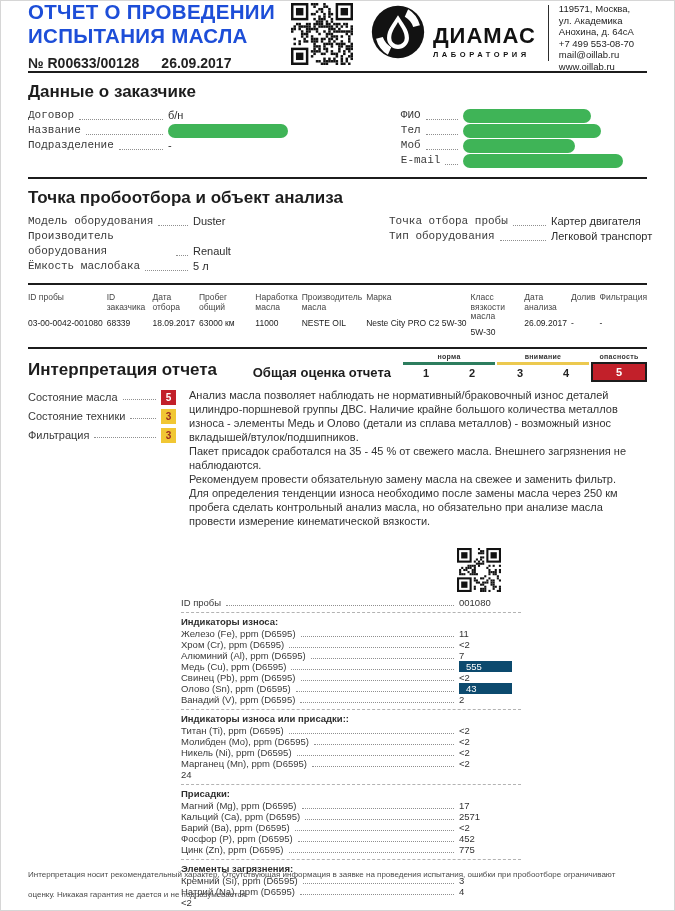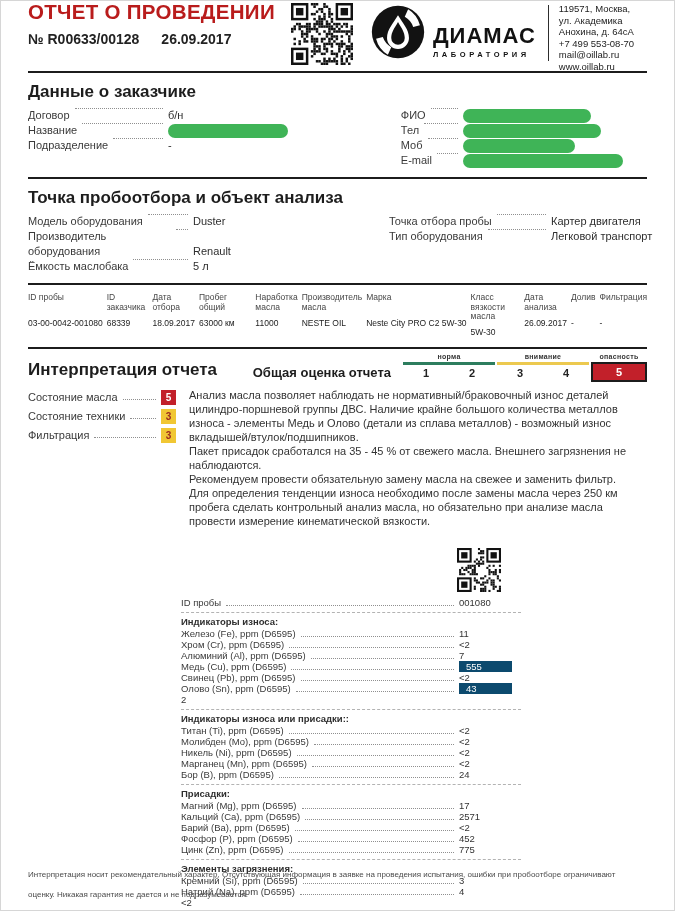--- a/index.html
+++ b/index.html
@@ -4,39 +4,39 @@
 <style>
   * { margin:0; padding:0; box-sizing:border-box; }
   html,body { background:#e9e9e9; }
   body { font-family:"Liberation Sans","DejaVu Sans",sans-serif; color:#2b2b2b; }
   .page { position:relative; width:675px; height:911px; background:#ffffff;
           border:1px solid #d6d6d6; margin:0 auto; overflow:hidden;
           padding:0 27px; display:flex; flex-direction:column; }
 
   
   .hdr { display:flex; align-items:flex-start; padding-top:2px; height:70px; }
-  .hdr-title h1 { font-size:20.5px; line-height:24px; font-weight:800; color:#b91c1c; letter-spacing:.3px; margin-top:-3px; }
+  .hdr-title h1 { font-size:20.5px; line-height:24px; font-weight:800; color:#1d4ed8; letter-spacing:.3px; margin-top:-3px; }
   .report-meta { margin-top:7px; font-size:14px; font-weight:600; color:#222; display:flex; gap:22px; }
   .qr-big { width:66px; height:62px; margin-left:14px; margin-top:0; flex:0 0 auto; }
   .logo-wrap { display:flex; align-items:flex-end; margin-left:16px; margin-top:2px; }
   .logo-circle { width:54px; height:54px; flex:0 0 auto; }
   .logo-texts { margin-left:8px; }
   .logo-name { font-size:22px; font-weight:700; color:#111; letter-spacing:1px; line-height:22px; }
   .logo-sub { font-size:7.5px; font-weight:700; color:#111; letter-spacing:3.6px; margin-top:3px; }
   .hdr-divider { width:1px; background:#2d2d2d; height:56px; margin:2px 10px 0 12px; }
   .addr { font-size:9.5px; line-height:11.5px; color:#222; padding-top:0; }
 
   .rule { border:none; border-top:2px solid #1c1c1c; width:100%; }
 
   
   h2.sec { font-size:17px; font-weight:800; color:#1d1d1d; margin:9px 0 6px 0; }
   .cols { display:flex; }
   .col { display:flex; flex-direction:column; }
   .frow { display:flex; align-items:flex-end; font-size:11px; line-height:15px; color:#3a3a3a; }
-  .fzone { display:flex; align-items:flex-start; flex:0 0 auto; }
+  .fzone { display:flex; align-items:flex-end; flex:0 0 auto;font-family:Liberation Mono, monospace; }
   .dots { flex:1 1 auto; border-bottom:1px dotted #8f8f8f; margin:0 5px 3px 5px; min-width:12px; }
   .fval { color:#2e2e2e; white-space:nowrap; }
   .blob { display:inline-block; height:14px; background:#3fb457; border-radius:8px; margin-bottom:0; }
 
   .customer .col.left { width:300px; } .customer .col.left .fzone { width:140px; }
   .customer .col.right { width:248px; margin-left:75px; } .customer .col.right .fzone { width:62px; }
   .sampling .col.left { width:300px; } .sampling .col.left .fzone { width:165px; }
   .sampling .col.right { width:258px; margin-left:75px; } .sampling .col.right .fzone { width:162px; }
   .customer, .sampling { padding-bottom:9px; }
 
@@ -92,20 +92,21 @@
 </style>
 </head>
 <body>
 
 <div class="page">
 
   <div class="hdr">
     <div class="hdr-title">
       <h1>
         <span>ОТЧЕТ О ПРОВЕДЕНИИ</span><br>
+        <span>ИСПЫТАНИЯ МАСЛА</span>
       </h1>
       <div class="report-meta">
         <span>№ R00633/00128</span>
         <span>26.09.2017</span>
       </div>
     </div>
     <svg class="qr-big" id="qr-big" viewBox="0 0 25 25">
         <rect x="0" y="0" width="25" height="25" fill="#ffffff"></rect>
         <rect x="8" y="0" width="1" height="1" fill="#121212"></rect>
         <rect x="9" y="0" width="1" height="1" fill="#121212"></rect>
@@ -728,20 +729,24 @@
             <span class="rval">&lt;2</span>
           </div>
           <div class="rline">
             <span class="rzone">
               <span>Олово (Sn), ppm (D6595)</span>
               <span class="dots"></span>
             </span>
             <span class="rval alert">43</span>
           </div>
           <div class="rline">
+            <span class="rzone">
+              <span>Ванадий (V), ppm (D6595)</span>
+              <span class="dots"></span>
+            </span>
             <span class="rval">2</span>
           </div>
         </div>
         <div class="rgroup">
           <h3>Индикаторы износа или присадки::</h3>
           <div class="rline">
             <span class="rzone">
               <span>Титан (Ti), ppm (D6595)</span>
               <span class="dots"></span>
             </span>
@@ -762,24 +767,20 @@
             <span class="rval">&lt;2</span>
           </div>
           <div class="rline">
             <span class="rzone">
               <span>Марганец (Mn), ppm (D6595)</span>
               <span class="dots"></span>
             </span>
             <span class="rval">&lt;2</span>
           </div>
           <div class="rline">
-            <span class="rzone">
-              <span>Бор (B), ppm (D6595)</span>
-              <span class="dots"></span>
-            </span>
             <span class="rval">24</span>
           </div>
         </div>
         <div class="rgroup">
           <h3>Присадки:</h3>
           <div class="rline">
             <span class="rzone">
               <span>Магний (Mg), ppm (D6595)</span>
               <span class="dots"></span>
             </span>

